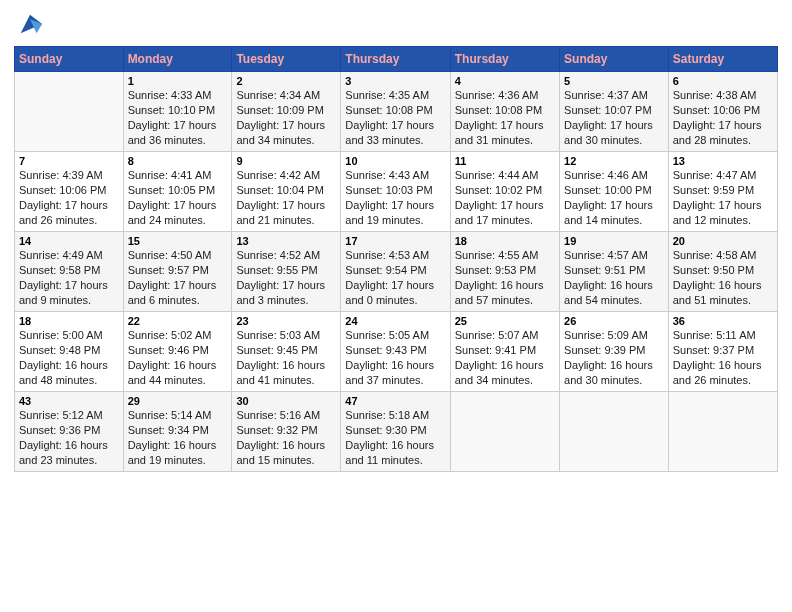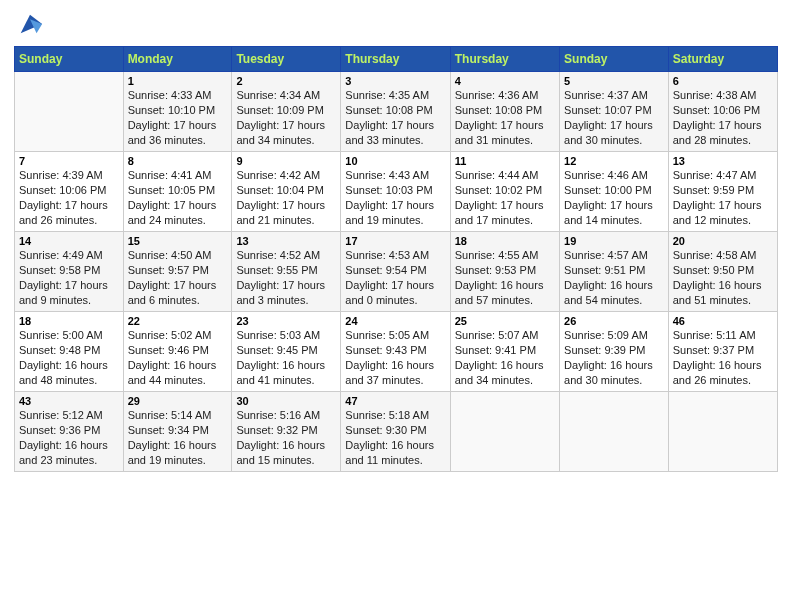--- a/index.html
+++ b/index.html
@@ -58,21 +58,21 @@
       font-size: 15px;
       color: #333;
     }
     .calendar-table {
       width: 100%;
       border-collapse: collapse;
       font-size: 10px;
     }
     .calendar-table th {
       background: #2255aa;
-      color: #bef264;
+      color: #fca5a5;
       padding: 5px 4px;
       text-align: left;
       font-size: 12px;
       font-weight: bold;
       border: 1px solid #1a44aa;
     }
     .calendar-table td {
       border: 1px solid #ccc;
       padding: 3px 4px;
       vertical-align: top;
@@ -241,21 +241,21 @@
           </td>
           <td>
             <span class="day-num">25</span>
             <div class="day-info">Sunrise: 5:07 AM<br>Sunset: 9:41 PM<br>Daylight: 16 hours<br>and 34 minutes.</div>
           </td>
           <td>
             <span class="day-num">26</span>
             <div class="day-info">Sunrise: 5:09 AM<br>Sunset: 9:39 PM<br>Daylight: 16 hours<br>and 30 minutes.</div>
           </td>
           <td>
-            <span class="day-num">46</span>
+            <span class="day-num">36</span>
             <div class="day-info">Sunrise: 5:11 AM<br>Sunset: 9:37 PM<br>Daylight: 16 hours<br>and 26 minutes.</div>
           </td>
         </tr>
         <tr>
           <td>
             <span class="day-num">43</span>
             <div class="day-info">Sunrise: 5:12 AM<br>Sunset: 9:36 PM<br>Daylight: 16 hours<br>and 23 minutes.</div>
           </td>
           <td>
             <span class="day-num">29</span>

